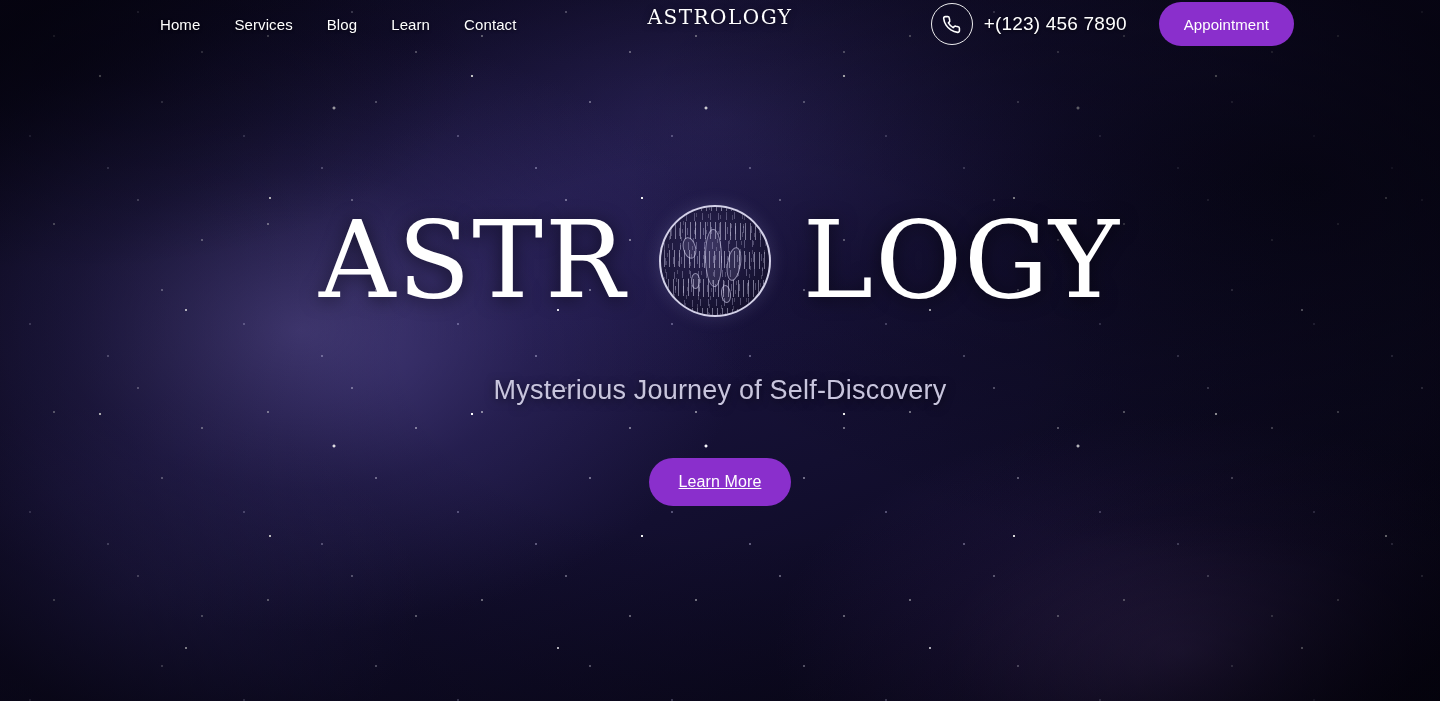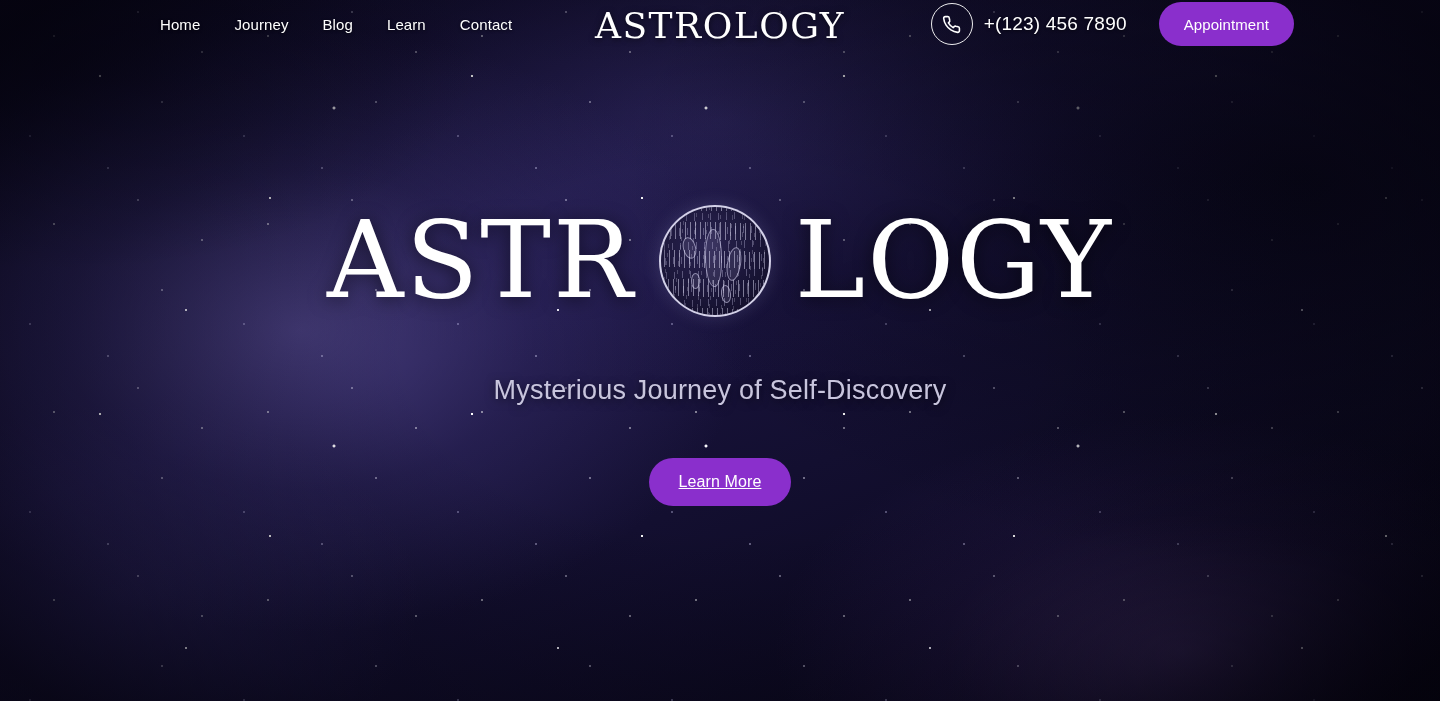--- a/index.html
+++ b/index.html
@@ -113,21 +113,21 @@
     cursor:pointer;
     text-shadow:0 1px 3px rgba(0,0,0,0.55);
   }
 
   .brand {
     position:absolute;
     left:50%; top:5px;
     transform:translateX(-50%);
     color:#ffffff;
     font-family:"DejaVu Serif", serif;
-    font-size:36px;
+    font-size:20px;
     letter-spacing:1.5px;
     white-space:nowrap;
     font-weight:400;
     text-shadow:0 1px 6px rgba(0,0,0,0.6);
   }
 
   .header-right {
     position:absolute; right:0; top:0;
     height:48px;
     display:flex; align-items:center;
@@ -173,21 +173,21 @@
   .hero {
     position:absolute;
     left:0; top:0;
     width:1440px; height:701px;
     display:flex; flex-direction:column;
     align-items:center; justify-content:center;
     z-index:5;
   }
   .hero-logo {
     display:flex; align-items:center; justify-content:center;
-    gap:8px;
+    gap:16px;
     margin-top:10px;
   }
   .hero-word {
     color:#ffffff;
     font-family:"DejaVu Serif", serif;
     font-size:106px;
     line-height:1;
     letter-spacing:2px;
     font-weight:400;
     text-shadow:0 2px 18px rgba(0,0,0,0.55);
@@ -261,21 +261,21 @@
   <div class="stars stars-mid"></div>
   <div class="stars stars-bright"></div>
   <div class="stars-dense-left"></div>
   <div class="sky-dark-br"></div>
   <div class="vignette"></div>
 
   <div class="header">
 
     <nav class="nav">
       <a class="nav-item" href="#">Home</a>
-      <a class="nav-item" href="#">Journey</a>
+      <a class="nav-item" href="#">Services</a>
       <a class="nav-item" href="#">Blog</a>
       <a class="nav-item" href="#">Learn</a>
       <a class="nav-item" href="#">Contact</a>
     </nav>
 
     <div class="brand">ASTROLOGY</div>
 
     <div class="header-right">
 
       <div class="phone-group">

